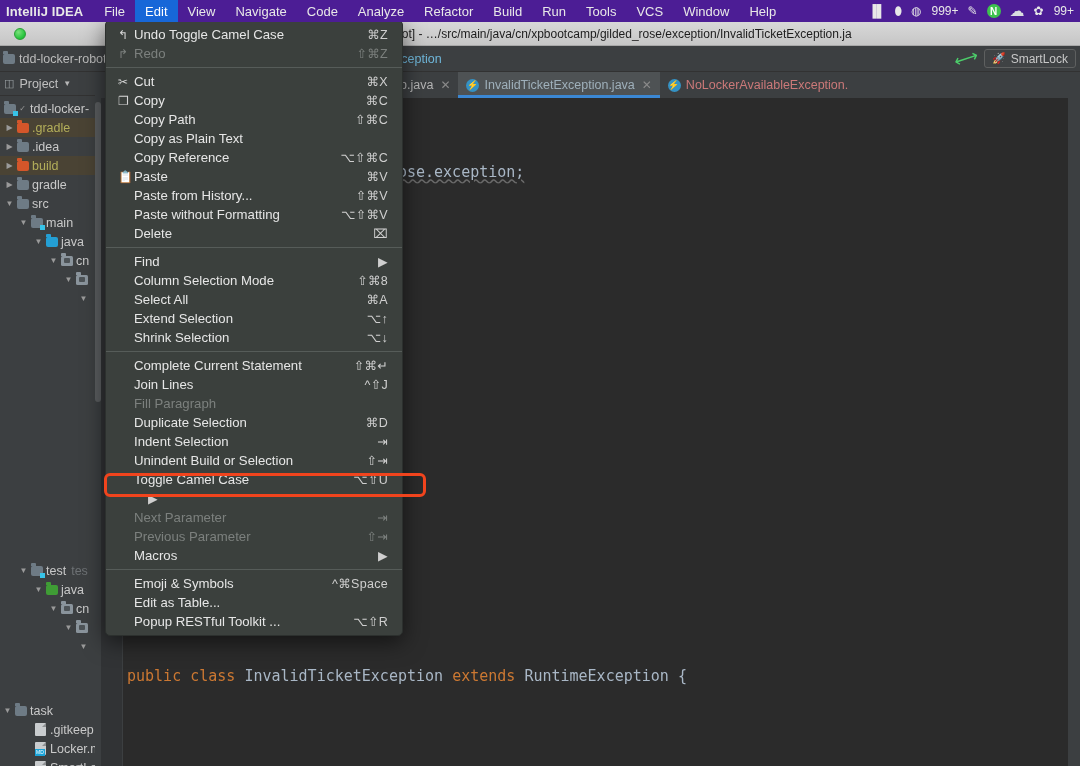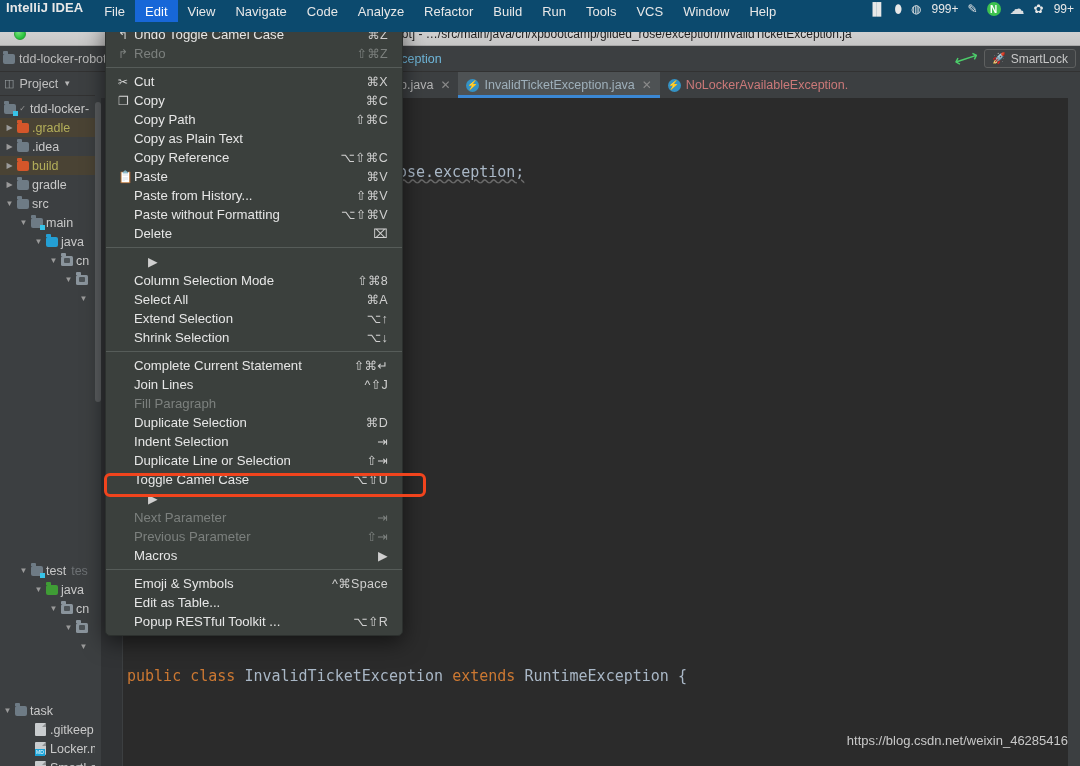--- a/index.html
+++ b/index.html
@@ -6,22 +6,22 @@
   html, body {
     width: 1080px; height: 766px;
     background: #3c3f41;
     font-family: "Liberation Sans", sans-serif;
     overflow: hidden;
   }
   #app { position: relative; width: 1080px; height: 766px; }
 
   
   .macmenu {
-    position: absolute; left: 0; top: 0; width: 1080px; height: 32px;
-    background: #0c4a6e; display: flex; align-items: flex-start;
+    position: absolute; left: 0; top: 0; width: 1080px; height: 22px;
+    background: #4c1d95; display: flex; align-items: center;
     color: #e8e8e8; font-size: 13px; z-index: 60;
   }
   .macmenu .appname { font-weight: bold; padding: 0 11px 0 6px; letter-spacing: .1px; }
   .macmenu .mitem { padding: 2px 10px; height: 22px; display:flex; align-items:center; font-size: 13px; }
   .macmenu .mitem.active { background: #1767d8; color: #fff; }
   .macmenu .right { margin-left: auto; display: flex; align-items: center; gap: 9px; padding-right: 6px; }
   .macmenu .right .ic { display:flex; align-items:center; font-size: 12px; color:#e8e8e8; }
   .badge-num { font-size: 12px; margin-left: 1px; }
 
   
@@ -505,20 +505,21 @@
     </div>
     <div class="mrow">
       <span class="mico"></span>
       <span class="mlabel">Delete</span>
       <span class="mkey">⌧</span>
     </div>
     <div class="msep"></div>
 
     <div class="mrow">
       <span class="mico"></span>
+      <span class="mlabel">Find</span>
       <span class="mkey arrow-r">▶</span>
     </div>
     <div class="mrow">
       <span class="mico"></span>
       <span class="mlabel">Column Selection Mode</span>
       <span class="mkey">⇧⌘8</span>
     </div>
     <div class="mrow">
       <span class="mico"></span>
       <span class="mlabel">Select All</span>
@@ -556,21 +557,21 @@
       <span class="mlabel">Duplicate Selection</span>
       <span class="mkey">⌘D</span>
     </div>
     <div class="mrow">
       <span class="mico"></span>
       <span class="mlabel">Indent Selection</span>
       <span class="mkey">⇥</span>
     </div>
     <div class="mrow">
       <span class="mico"></span>
-      <span class="mlabel">Duplicate Line or Selection</span>
+      <span class="mlabel">Unindent Build or Selection</span>
       <span class="mkey">⇧⇥</span>
     </div>
     <div class="mrow">
       <span class="mico"></span>
       <span class="mlabel">Toggle Camel Case</span>
       <span class="mkey">⌥⇧U</span>
     </div>
     <div class="mrow">
       <span class="mico"></span>
       <span class="mkey arrow-r">▶</span>
@@ -604,14 +605,13 @@
     </div>
     <div class="mrow">
       <span class="mico"></span>
       <span class="mlabel">Popup RESTful Toolkit ...</span>
       <span class="mkey">⌥⇧R</span>
     </div>
   </div>
 
   <div class="hl-ring"></div>
 
-  <div class="watermark">https://blog.csdn.net/weixin_46285416</div>
 </div>
 
 </body></html>

